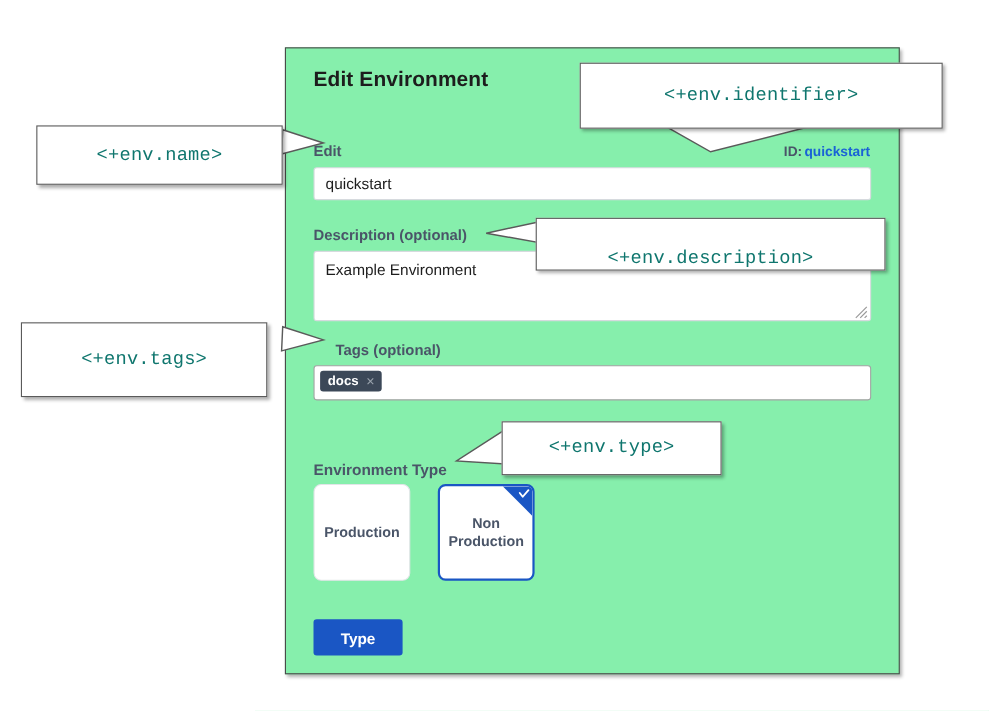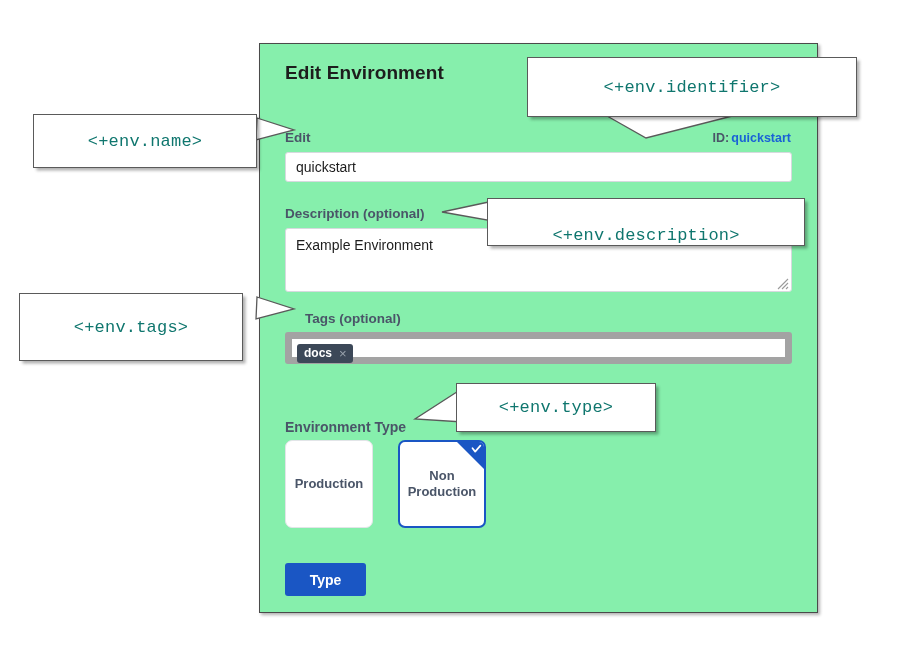--- a/index.html
+++ b/index.html
@@ -102,21 +102,21 @@
 
   
   #label-tags { left: 25px; top: 267px; margin-left: 20px; }
   #tags-box {
     position: absolute;
     left: 25px;
     top: 288px;
     width: 507px;
     height: 32px;
     box-sizing: border-box;
-    border: 7px solid #a3a3a3;
+    border: 1px solid #a3a3a3;
     border-radius: 3px;
     background: #ffffff;
     padding: 4px 5px;
   }
   .tag-chip {
     display: inline-flex;
     align-items: center;
     background: #3c4858;
     border-radius: 3px;
     padding: 2px 6px 3px 7px;

